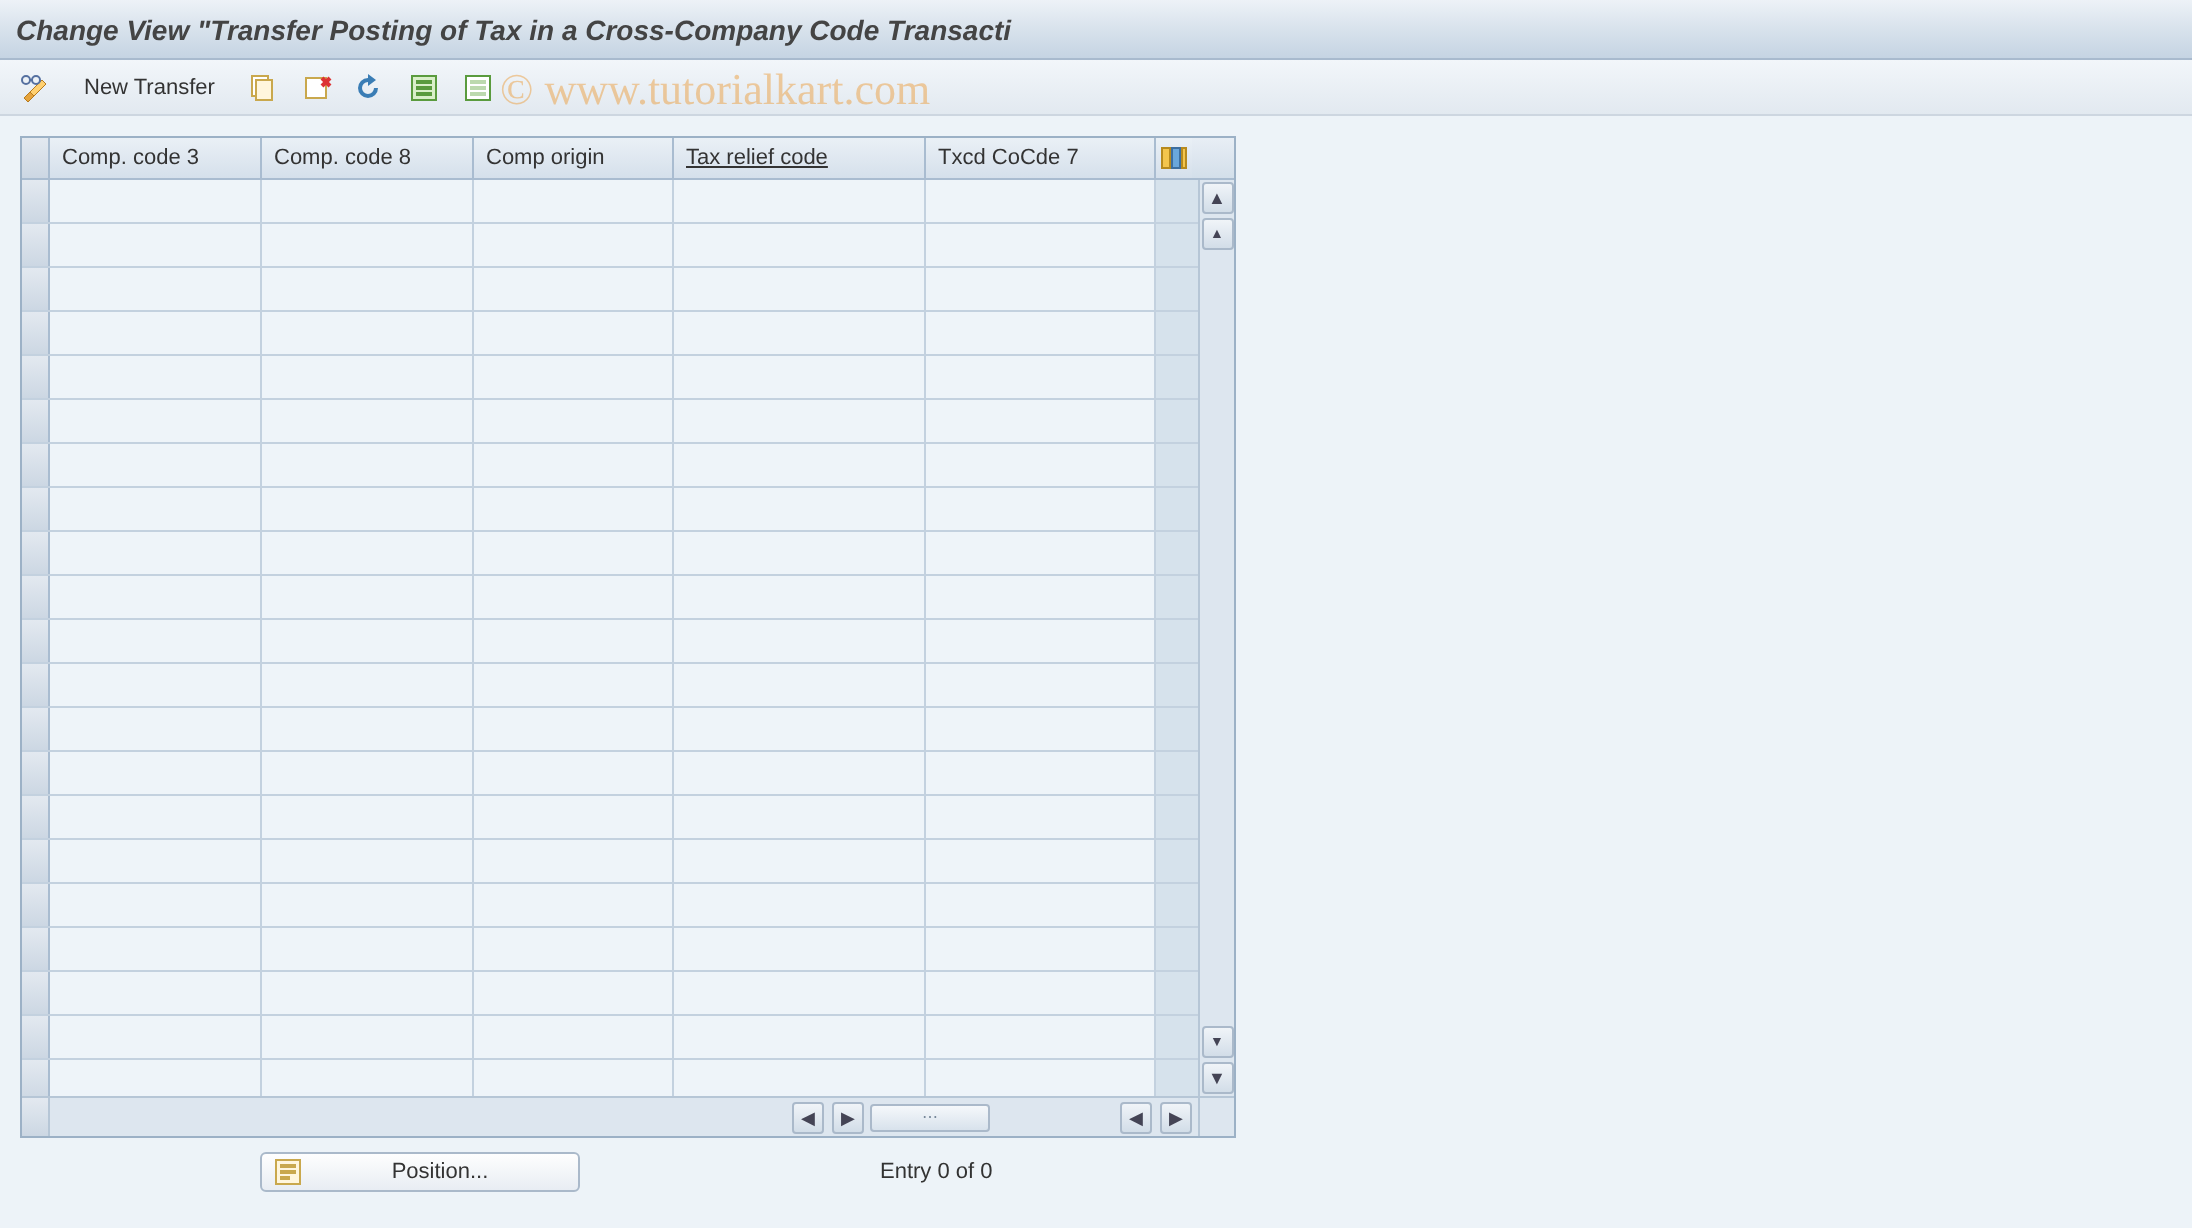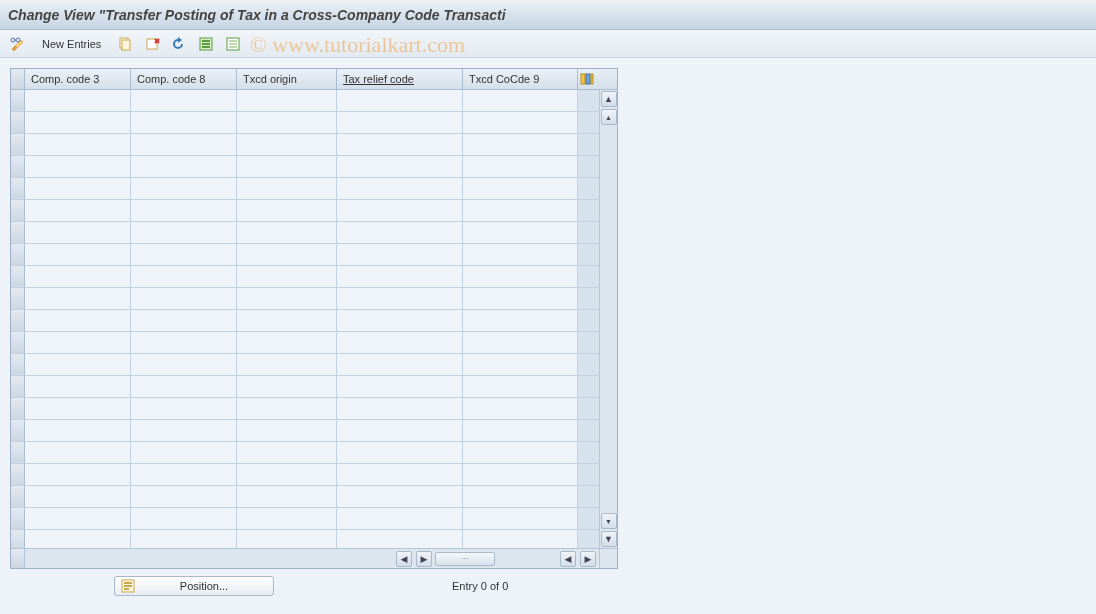--- a/index.html
+++ b/index.html
@@ -153,59 +153,59 @@
       background: linear-gradient(to bottom,#f5f8fb,#d8e2ec);
       border:1px solid #aab9ca;border-radius:2px;
       display:flex;align-items:center;justify-content:center;
       font-size:8px;color:#789;
     }
     .hscroll-right-scroll { width:18px;border-left:1px solid #b6c6d6;height:100%; }
 
     .bottom-bar {
       position:absolute;
       bottom: 18px;
-      left: 114px;
+      left: 130px;
       display:flex;
       align-items:center;
       gap: 150px;
     }
     .position-btn {
       width: 160px; height: 20px;
       background: linear-gradient(to bottom,#fefefe,#e8edf3);
       border:1px solid #aab9ca;
       border-radius:3px;
       display:flex;align-items:center;
       padding:0 6px;
       font-size:11px;color:#333;
       cursor:pointer;
       gap:6px;
     }
     .position-btn .icon { width:14px;height:14px; }
     .position-btn .lbl { flex:1;text-align:center; }
-    .entry-text { font-size:11px;color:#333;margin-left:28px; }
+    .entry-text { font-size:11px;color:#333; }
   </style>
 </head>
 <body>
 
 <div class="title-bar">
   <span class="title-text">Change View "Transfer Posting of Tax in a Cross-Company Code Transacti</span>
 </div>
 
 <div class="toolbar">
   <span class="tb-btn">
     <svg width="16" height="16">
         <path d="M2 13 L5 10 L7 12 L4 15 Z" fill="#e6a43c" stroke="#b57a1e" stroke-width="0.5"></path>
         <path d="M5 10 L11 4 L13 6 L7 12 Z" fill="#ffd070" stroke="#b57a1e" stroke-width="0.5"></path>
         <circle cx="3" cy="4" r="2" fill="none" stroke="#5570a0" stroke-width="1"></circle>
         <circle cx="8" cy="4" r="2" fill="none" stroke="#5570a0" stroke-width="1"></circle>
         <line x1="5" y1="4" x2="6" y2="4" stroke="#5570a0"></line>
       </svg>
   </span>
   <span class="tb-btn new-entries">
-    <span>New Entries</span>
+    <span>New Transfer</span>
   </span>
   <span class="tb-btn">
     <svg width="16" height="16">
         <rect x="3" y="2" width="8" height="10" fill="#fff" stroke="#c9a84d"></rect>
         <rect x="5" y="4" width="8" height="10" fill="#fff6dd" stroke="#c9a84d"></rect>
       </svg>
   </span>
   <span class="tb-btn">
     <svg width="16" height="16">
         <rect x="3" y="3" width="10" height="10" fill="#fff" stroke="#c9a84d"></rect>
@@ -236,21 +236,21 @@
   </span>
 </div>
 
 <div class="watermark">© www.tutorialkart.com</div>
 
 <div class="content-area">
   <div class="grid-wrap">
     <div class="grid-header-row">
       <div class="grid-rowselector-h"></div>
 
-      <div id="col-headers" style="display:contents"><div class="grid-col-h" style="width: 106px;">Comp. code 3</div><div class="grid-col-h" style="width: 106px;">Comp. code 8</div><div class="grid-col-h" style="width: 100px;">Txcd origin</div><div class="grid-col-h" style="width: 126px; text-decoration: underline;">Tax relief code</div><div class="grid-col-h" style="width: 115px;">Txcd CoCde 9</div></div>
+      <div id="col-headers" style="display:contents"><div class="grid-col-h" style="width: 106px;">Comp. code 3</div><div class="grid-col-h" style="width: 106px;">Comp. code 8</div><div class="grid-col-h" style="width: 100px;">Comp origin</div><div class="grid-col-h" style="width: 126px; text-decoration: underline;">Tax relief code</div><div class="grid-col-h" style="width: 115px;">Txcd CoCde 7</div></div>
       <div class="col-config">
         <svg width="14" height="14">
             <rect x="1" y="2" width="4" height="10" fill="#f3c54d" stroke="#b78a1e"></rect>
             <rect x="6" y="2" width="4" height="10" fill="#6aa7db" stroke="#3d6fa0"></rect>
             <rect x="11" y="2" width="2" height="10" fill="#f3c54d" stroke="#b78a1e"></rect>
           </svg>
       </div>
     </div>
     <div class="grid-body">
       <div class="grid-rows" id="grid-rows">

